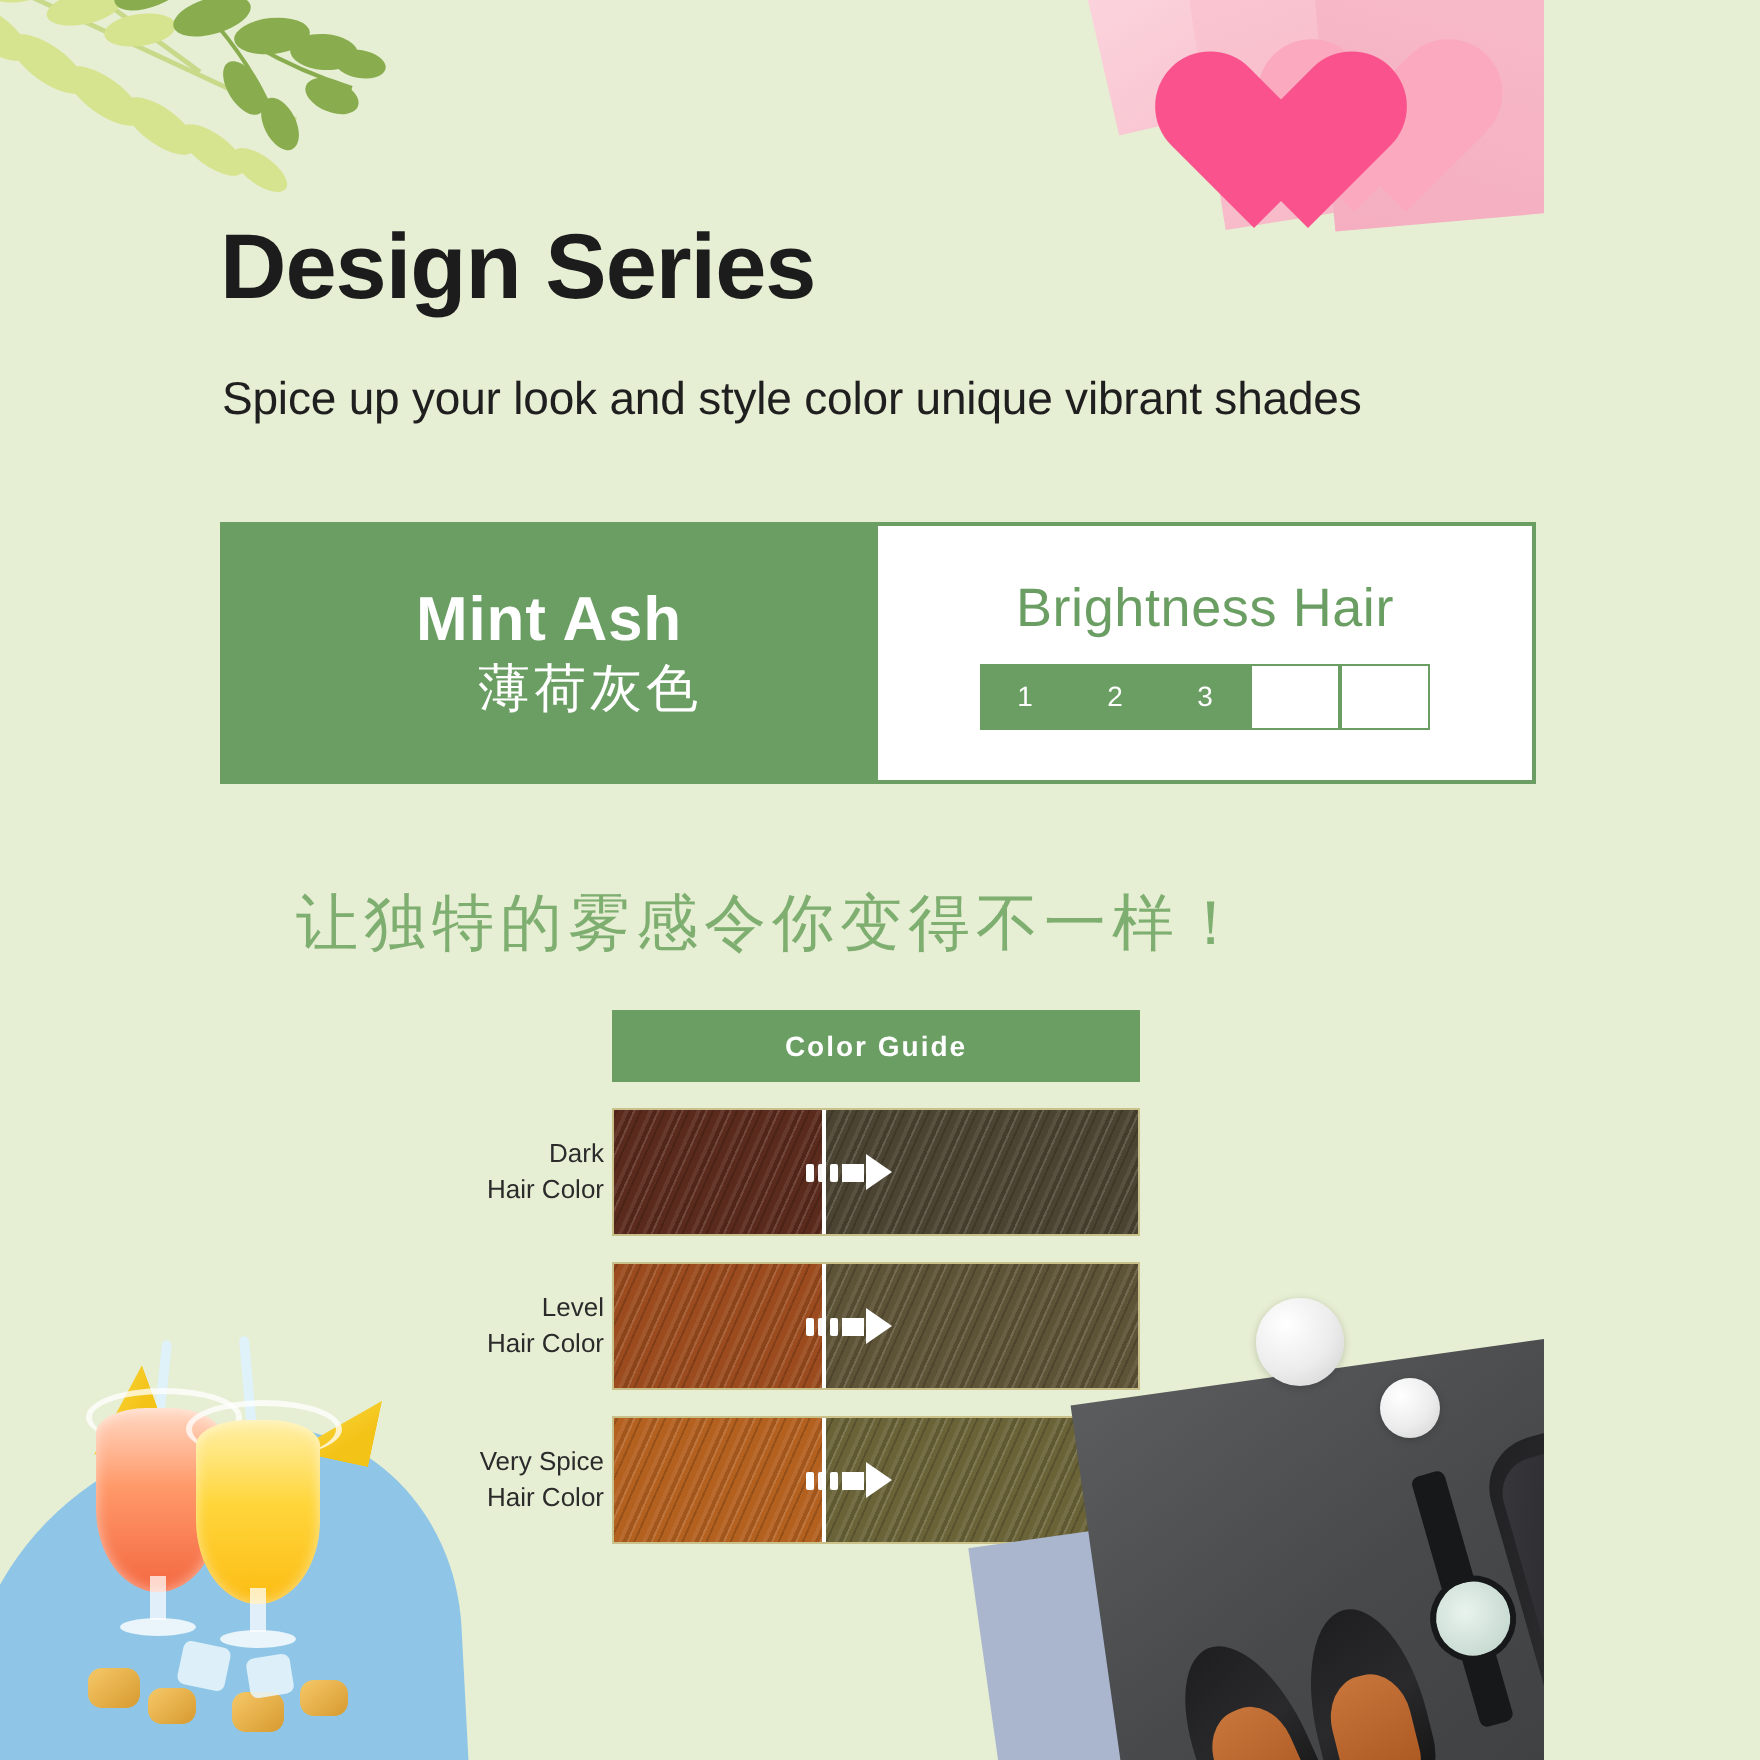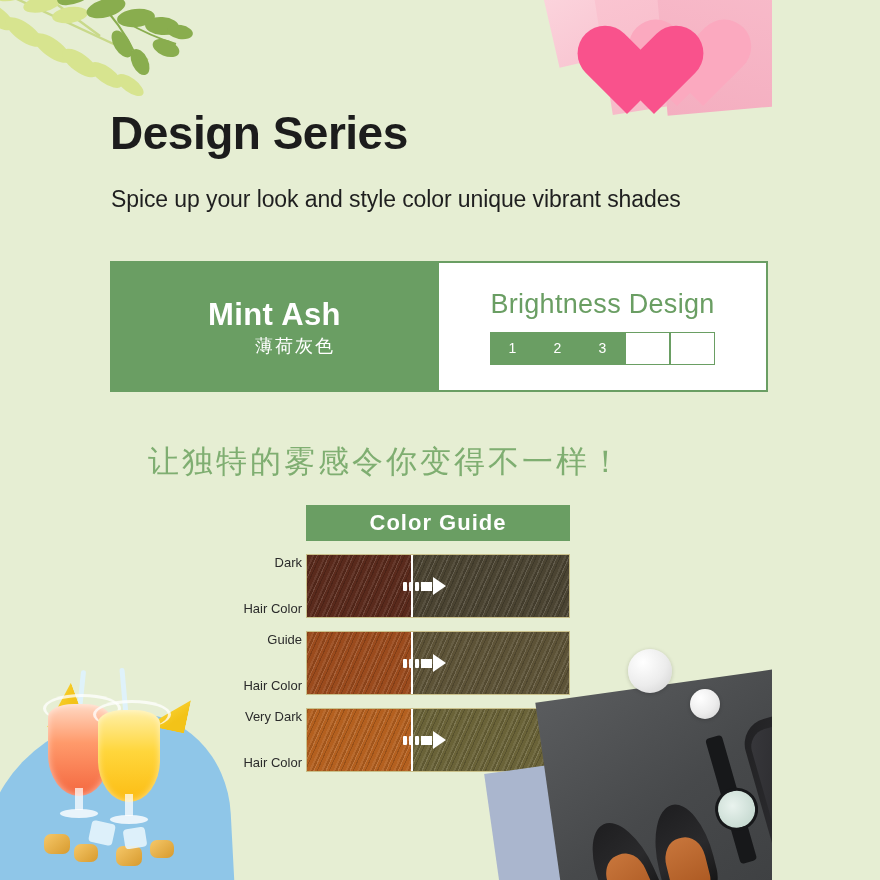--- a/index.html
+++ b/index.html
@@ -105,44 +105,44 @@
   .headline{position:absolute;left:110px;top:110px;font-size:46px;font-weight:700;
         color:#1c1c1c;letter-spacing:-.5px;line-height:1;}
   .subhead{position:absolute;left:111px;top:186px;font-size:23px;font-weight:400;
         color:#1f1f1f;letter-spacing:-.1px;}
 
   
   .card{position:absolute;left:110px;top:261px;width:658px;height:131px;display:flex;}
   .card-left{width:329px;background:#6a9e63;display:flex;flex-direction:column;
         align-items:center;justify-content:center;}
   .shade-en{color:#fff;font-size:31px;font-weight:700;letter-spacing:.4px;line-height:1.1;}
-  .shade-zh{color:#fff;font-size:18px;font-family:"DejaVu Serif",serif;
+  .shade-zh{color:#fff;font-size:26px;font-family:"DejaVu Serif",serif;
         letter-spacing:2px;margin-top:4px;line-height:1.1;margin-left:41px;}
   .card-right{flex:1;background:#ffffff;border:2px solid #6a9e63;border-left:none;
         display:flex;flex-direction:column;align-items:center;justify-content:center;}
   .bl-title{color:#6a9e63;font-size:27px;font-weight:400;letter-spacing:.3px;}
   .bl-scale{display:flex;margin-top:12px;}
   .bl-cell{width:45px;height:33px;display:flex;align-items:center;justify-content:center;
         font-size:14px;box-sizing:border-box;}
   .bl-cell.on{background:#6a9e63;color:#ffffff;}
   .bl-cell.off{background:#ffffff;border:1.5px solid #6a9e63;}
 
   
   .tag-en{position:absolute;left:0;right:0;top:409px;text-align:center;
         font-size:23px;font-weight:700;color:#6fa468;letter-spacing:-.2px;}
   .tag-zh{position:absolute;left:0;right:0;top:441px;text-align:center;
         font-size:31px;color:#7fae71;font-family:Liberation Serif, serif;letter-spacing:3px;}
 
   
   .cg{position:absolute;left:306px;top:505px;width:264px;}
-  .cg-head{height:36px;background:#6a9e63;color:#fff;font-size:22px;font-weight:700;
+  .cg-head{height:36px;background:#6a9e63;color:#fff;font-size:14px;font-weight:700;
         letter-spacing:1px;display:flex;align-items:center;justify-content:center;}
   .cg-row{position:relative;margin-top:13px;height:64px;}
   .cg-label{position:absolute;right:268px;top:0;height:64px;width:150px;
-        display:flex;flex-direction:column;align-items:flex-end;justify-content:space-between;
+        display:flex;flex-direction:column;align-items:flex-end;justify-content:center;
         font-size:13px;color:#2b2b2b;line-height:1.35;text-align:right;}
   .swatch{position:absolute;left:0;top:0;width:264px;height:64px;display:flex;
         border:1px solid #c9c08a;box-sizing:border-box;overflow:hidden;}
   .half{position:relative;height:100%;overflow:hidden;}
   .half.before{width:40%;}
   .half.after{width:60%;border-left:2px solid #ffffff;}
   .strands{position:absolute;inset:-20%;
         background-image:repeating-linear-gradient(114deg,
             rgba(255,255,255,.13) 0px,rgba(255,255,255,.13) 1px,
             rgba(0,0,0,0) 1px,rgba(0,0,0,0) 3px,
@@ -208,21 +208,21 @@
 
   <div class="headline">Design Series</div>
   <div class="subhead">Spice up your look and style color unique vibrant shades</div>
 
   <div class="card">
     <div class="card-left">
       <div class="shade-en">Mint Ash</div>
       <div class="shade-zh">薄荷灰色</div>
     </div>
     <div class="card-right">
-      <div class="bl-title">Brightness Design</div>
+      <div class="bl-title">Brightness Hair</div>
       <div class="bl-scale">
         <div class="bl-cell on">1</div>
         <div class="bl-cell on">2</div>
         <div class="bl-cell on">3</div>
         <div class="bl-cell off"></div>
         <div class="bl-cell off"></div>
       </div>
     </div>
   </div>
 
@@ -248,21 +248,21 @@
             <span class="dash d2"></span>
             <span class="dash"></span>
           <span class="shaft"></span>
             <span class="head"></span>
         </div>
       </div>
     </div>
 
     <div class="cg-row">
       <div class="cg-label">
-        <span>Guide</span>
+        <span>Level</span>
         <span>Hair Color</span>
       </div>
       <div class="swatch">
         <div class="half before" id="r1b" style="background: rgb(155, 75, 29);">
             <div class="strands"></div>
           </div>
         <div class="half after" id="r1a" style="background: rgb(93, 83, 55);">
             <div class="strands"></div>
           </div>
         <div class="arrow">
@@ -270,21 +270,21 @@
             <span class="dash d2"></span>
             <span class="dash"></span>
           <span class="shaft"></span>
             <span class="head"></span>
         </div>
       </div>
     </div>
 
     <div class="cg-row">
       <div class="cg-label">
-        <span>Very Dark</span>
+        <span>Very Spice</span>
         <span>Hair Color</span>
       </div>
       <div class="swatch">
         <div class="half before" id="r2b" style="background: rgb(180, 96, 31);">
             <div class="strands"></div>
           </div>
         <div class="half after" id="r2a" style="background: rgb(106, 99, 56);">
             <div class="strands"></div>
           </div>
         <div class="arrow">

